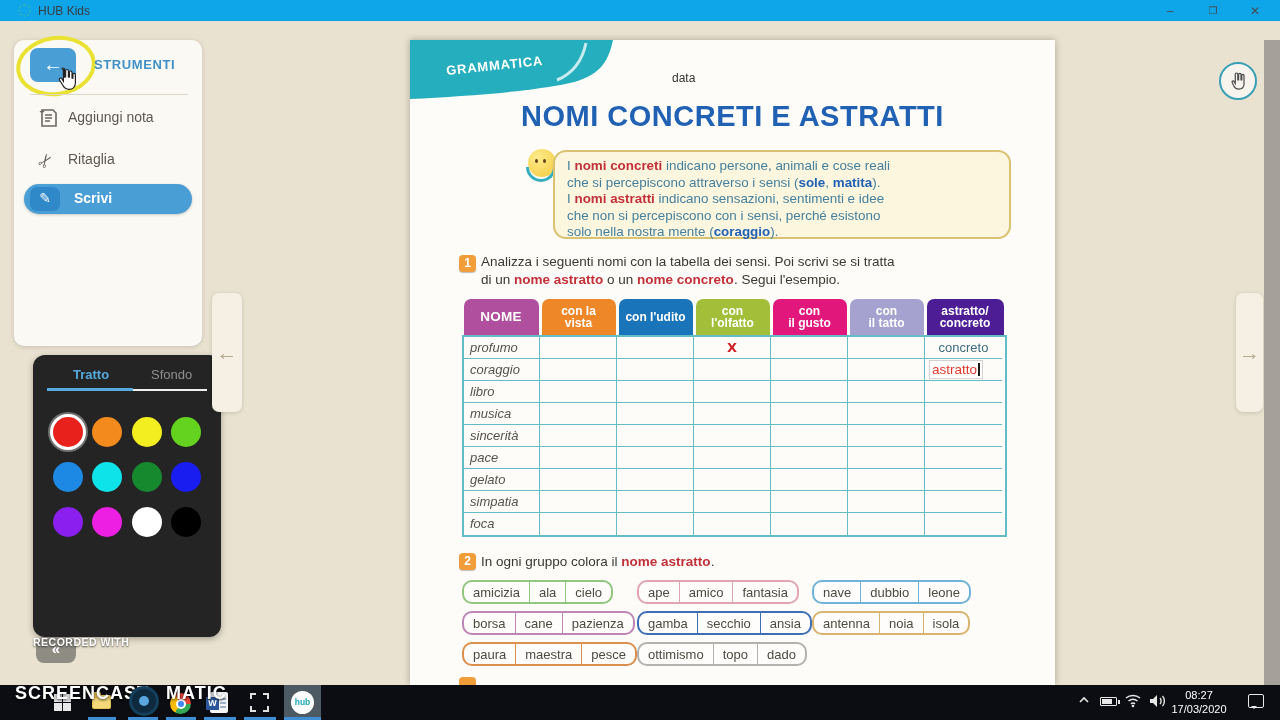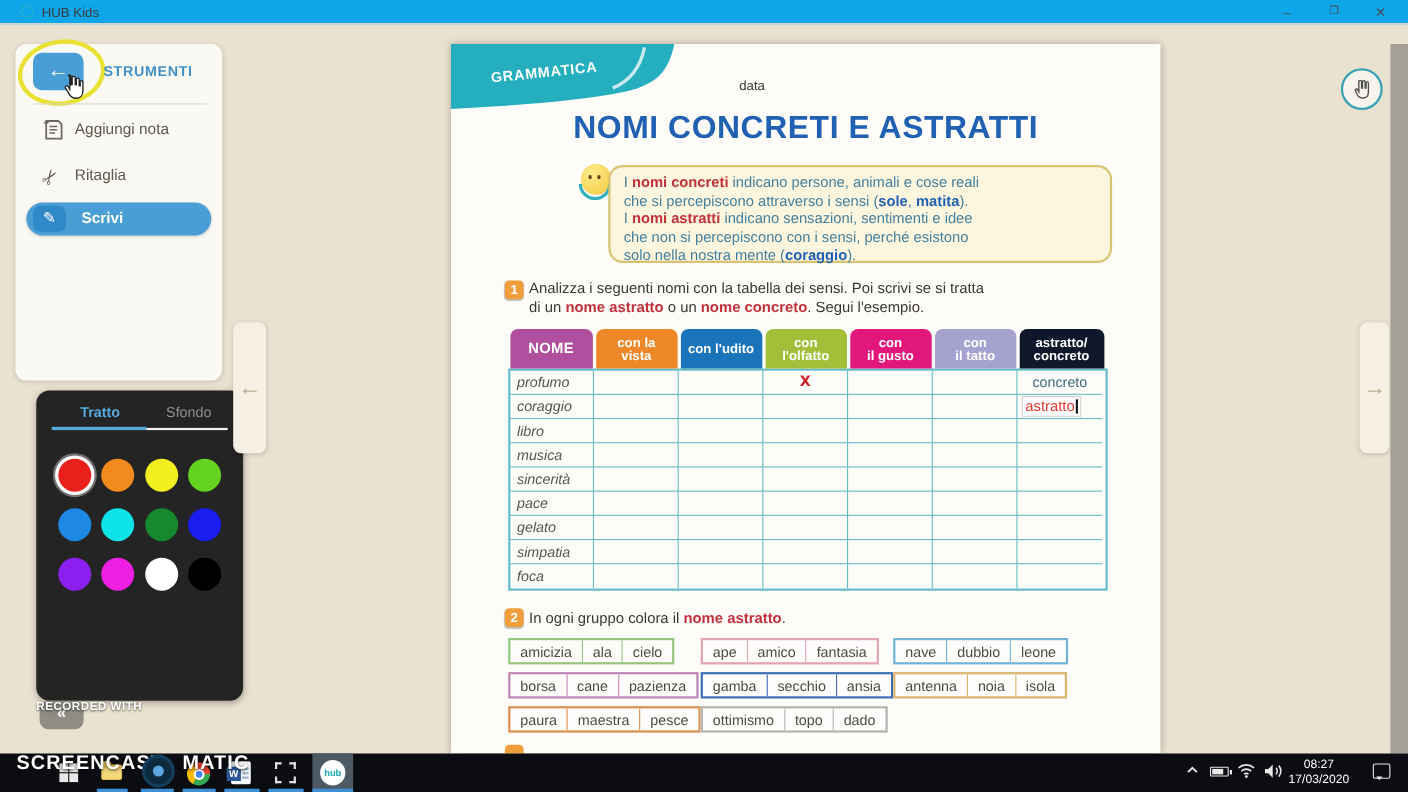--- a/index.html
+++ b/index.html
@@ -80,21 +80,21 @@
   .trow:last-child .tc { border-bottom:none; }
   .tc:last-child { border-right:none; }
   .tc.namec { padding:3px 0 0 6px; color:#56534c;font-style:italic; }
   .tc.markc { text-align:center; color:#cc2128; font-weight:bold; font-size:13px; padding-top:3px; font-family:"DejaVu Sans", sans-serif; }
   .tc.ansc { text-align:center; color:#3c6b80; padding-top:3px; }
   .typed-box { position:absolute; left:4px; top:1px; padding:1px 2px; border:1px solid #d2d2d2; background:rgba(255,255,255,.7); color:#df382c; font-size:13.5px; }
   .caret { display:inline-block; width:2px; height:13px; background:#1a1a1a; vertical-align:-2px; margin-left:1px; }
 
   
   .groups { position:absolute; left:52px; top:540px; width:545px; display:grid; grid-template-columns:175px 175px auto; row-gap:7px; }
-  .wgroup { justify-self:start; display:inline-flex; border:2px solid var(--gc); border-radius:0; overflow:hidden; background:#fefdfb; height:24px;text-align:right; }
+  .wgroup { justify-self:start; display:inline-flex; border:2px solid var(--gc); border-radius:10px; overflow:hidden; background:#fefdfb; height:24px;text-align:right; }
   .wgroup span { padding:3px 9px 0 9px; font-size:13px; color:#4c4a43; }
   .wgroup span + span { border-left:1.5px solid var(--gc); }
 
   
   .nav-pill { position:absolute; width:30px; height:119px; background:#f5f0e3; border-radius:7px; box-shadow:0 1px 4px rgba(0,0,0,.15); color:#b5aa8f; font-size:21px; text-align:center; line-height:119px; }
   .nav-left { left:212px; top:271px; }
   .nav-right { left:1236px; top:271px; width:27px; }
   .pan-btn { position:absolute; left:1219px; top:40px; width:38px; height:38px; background:#f7f4ed; border:2.5px solid #3aa0b5; border-radius:50%; }
   .pan-btn svg { position:absolute; left:8px; top:7px; }
   .edge-strip { position:absolute; left:1264px; top:18px; width:16px; height:645px; background:#a5a099; }
@@ -247,21 +247,21 @@
             <span>l'olfatto</span>
           </div>
         <div class="htab" style="background: rgb(226, 23, 124);">
             <span>con</span>
             <span>il gusto</span>
           </div>
         <div class="htab" style="background: rgb(166, 162, 207);">
             <span>con</span>
             <span>il tatto</span>
           </div>
-        <div class="htab" style="background: #0f172a;">
+        <div class="htab" style="background: #4c1d95;">
             <span>astratto/</span>
             <span>concreto</span>
           </div>
       </div>
       <div class="stbody">
         <div class="trow">
           <div class="tc namec">profumo</div>
           <div class="tc"></div>
             <div class="tc"></div>
           <div class="tc markc">X</div>

